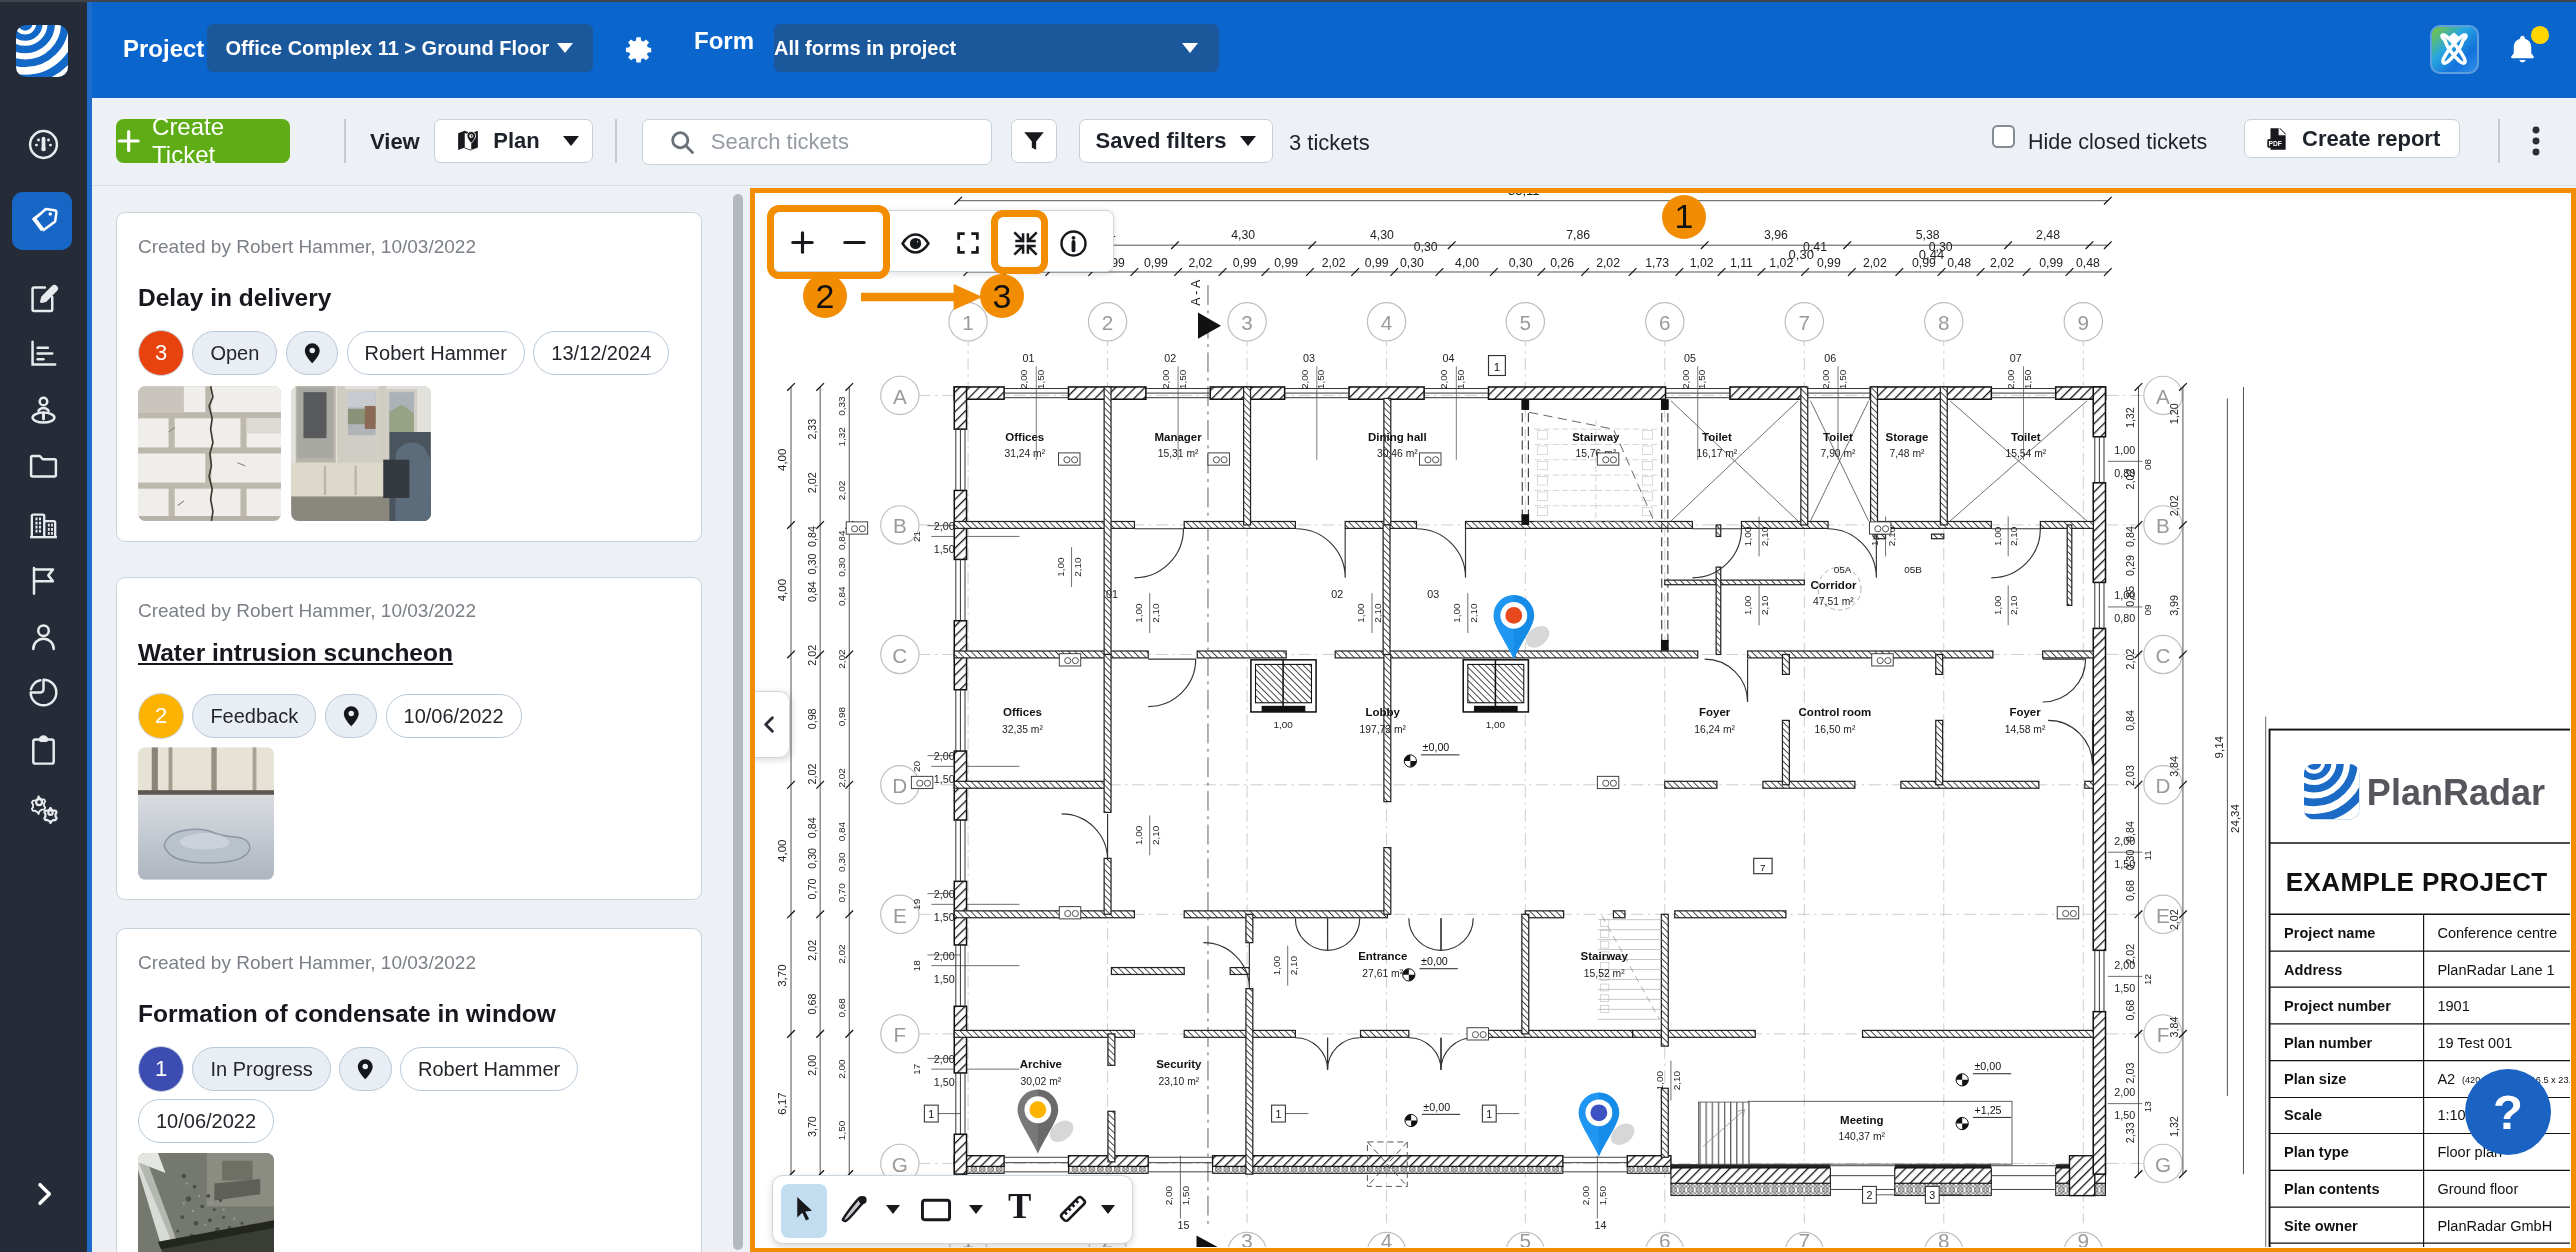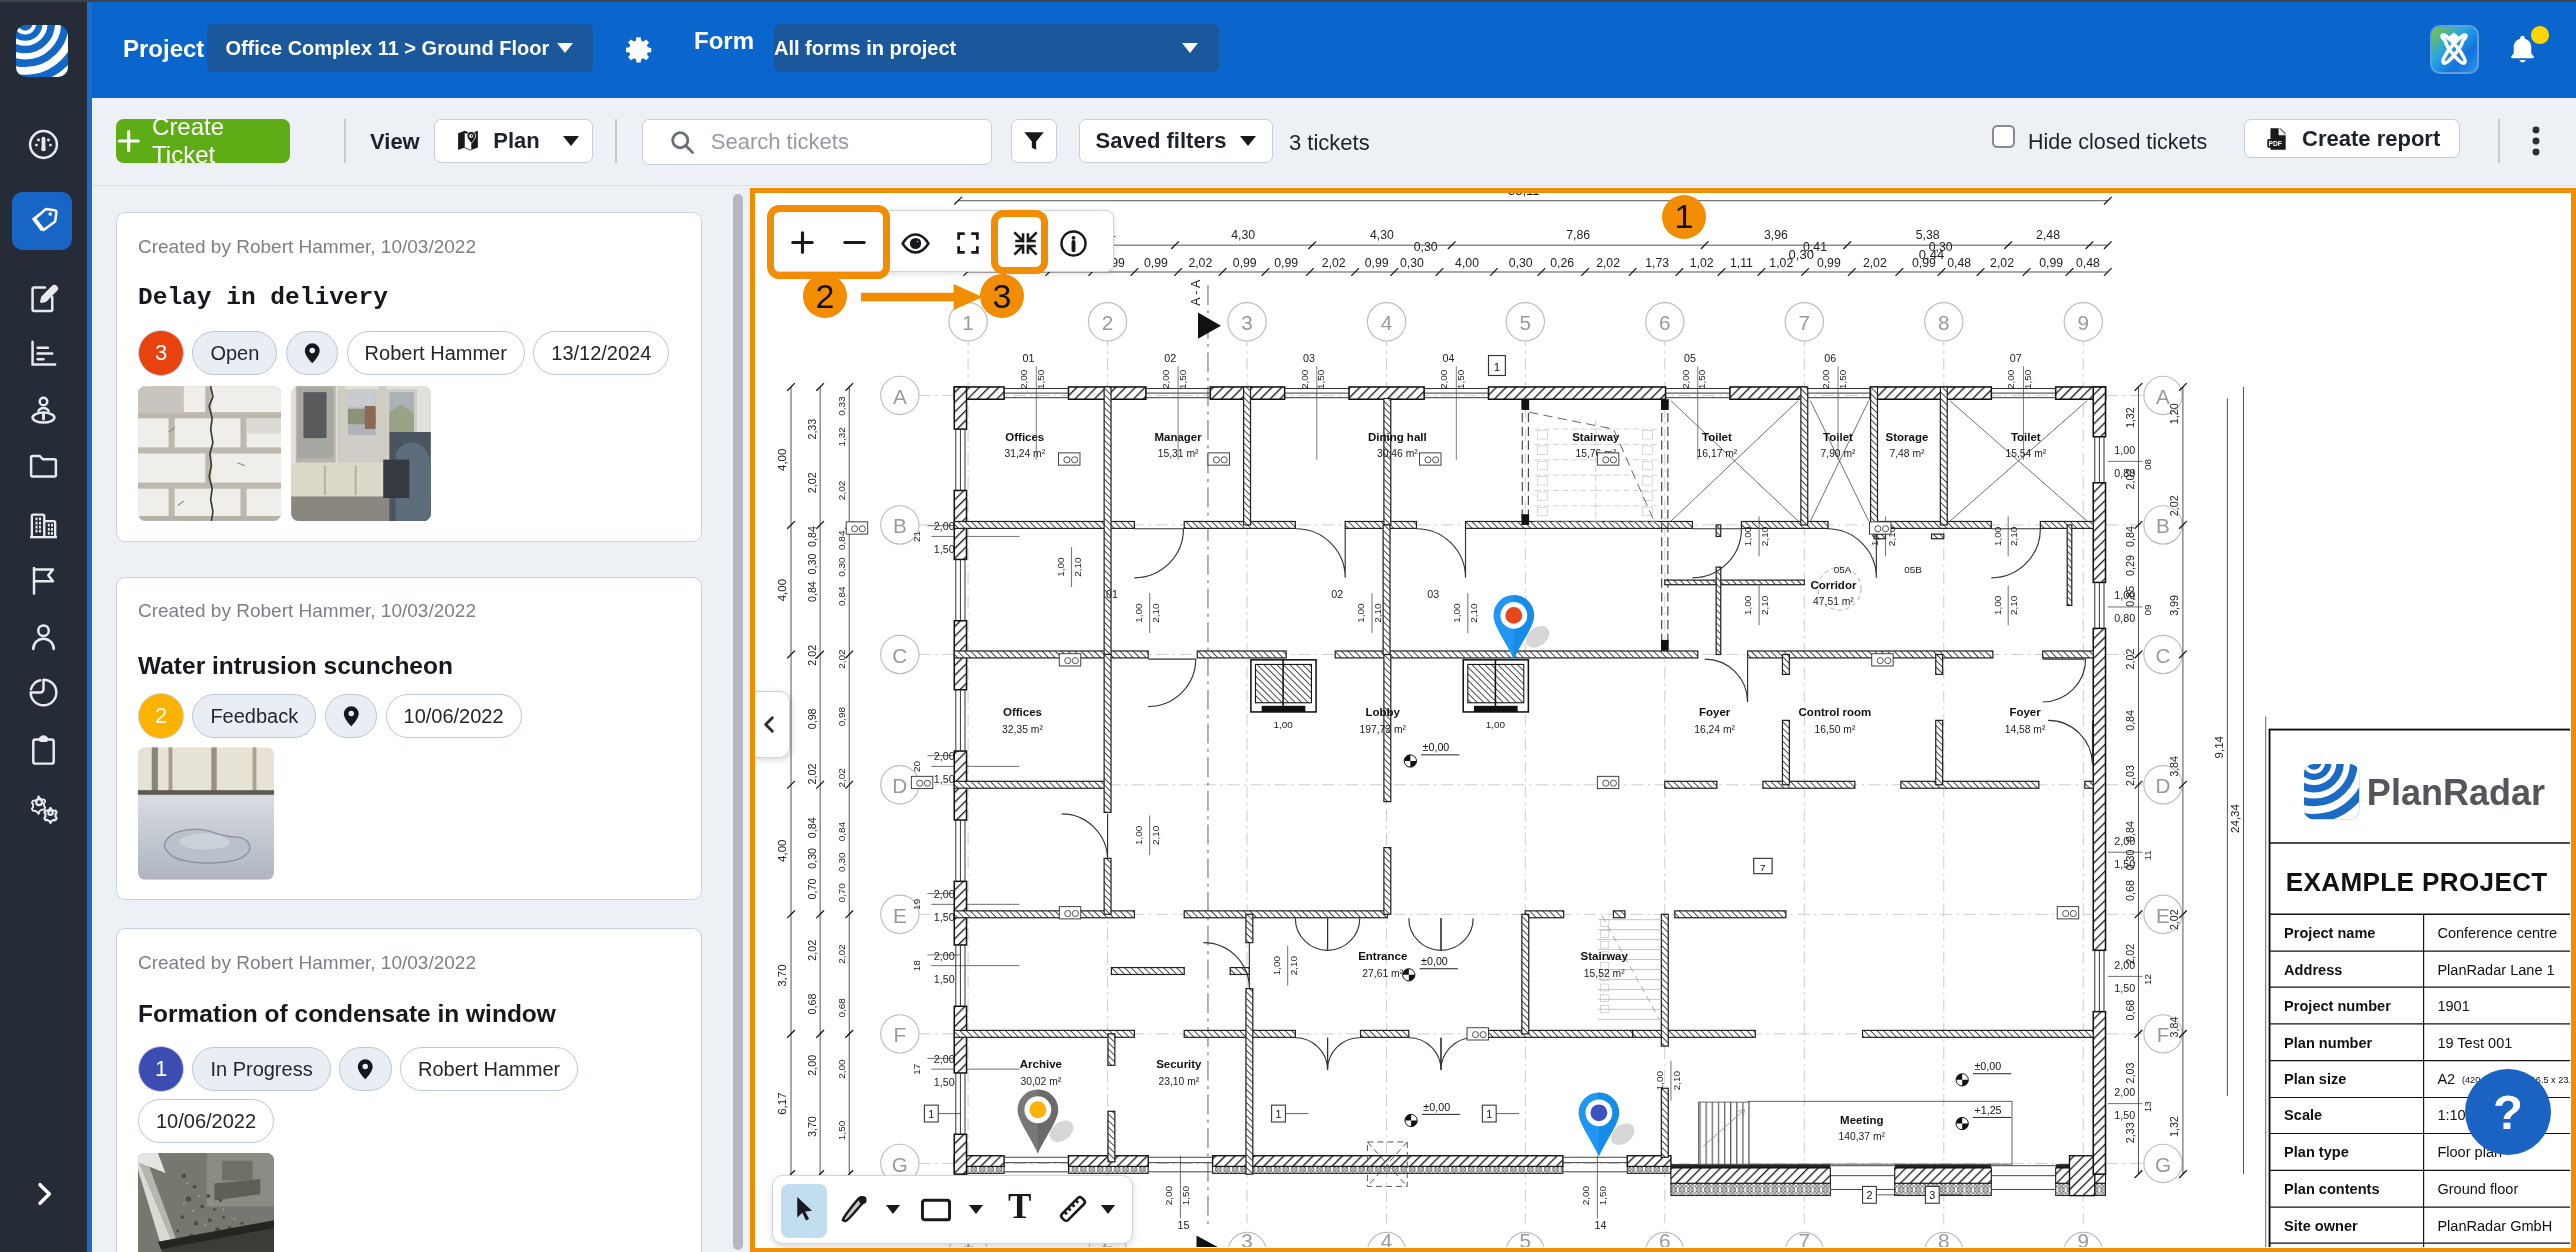--- a/index.html
+++ b/index.html
@@ -191,21 +191,21 @@
       <path d="M10.6 5.4 L 12 4.2 L 13.4 5.4 L 12.2 6.8 Z" fill="#fff"></path>
     </svg>
 </div>
 <svg class="abs" style="left:2505px; top:32px; z-index:6;" width="35" height="35" viewBox="0 0 24 24" fill="#fff">
     <path d="M12 2.5c-.9 0-1.6.7-1.6 1.6v.5C7.7 5.3 6 7.6 6 10.4v4.1l-1.7 2.3c-.3.5 0 1.2.7 1.2h14c.7 0 1-.7.7-1.2L18 14.5v-4.1c0-2.8-1.7-5.1-4.4-5.8v-.5c0-.9-.7-1.6-1.6-1.6zM9.8 19.2a2.3 2.3 0 0 0 4.4 0z"></path>
   </svg>
 <div class="abs" style="left:2531px; top:26px; width:17.6px; height:17.6px; border-radius:50%; background:#ffd500; z-index:7;"></div>
 
 <div class="abs card" style="top:212px; height:330px;">
   <div class="abs created" style="left:21px; top:23px;">Created by Robert Hammer, 10/03/2022</div>
-  <div class="abs ctitle" style="left:21px; top:71px;font-family:Liberation Mono, monospace;">Delay in delivery</div>
+  <div class="abs ctitle" style="left:21px; top:71px;">Delay in delivery</div>
   <div class="abs badges" style="left:21px; top:117px;">
     <div class="ncirc" style="background:#e8430e;">3</div>
     <div class="pill gray">Open</div>
     <div class="pill gray" style="padding:0 13px;">
         <svg width="24.5" height="24.5" viewBox="0 0 24 24" fill="#15171b">
           <path d="M12 2.2a7.3 7.3 0 0 0-7.3 7.3c0 5.2 7.3 12.3 7.3 12.3s7.3-7.1 7.3-12.3A7.3 7.3 0 0 0 12 2.2zm0 9.9a2.7 2.7 0 1 1 0-5.4 2.7 2.7 0 0 1 0 5.4z"></path>
         </svg>
       </div>
     <div class="pill">Robert Hammer</div>
     <div class="pill">13/12/2024</div>
@@ -256,21 +256,21 @@
         <line x1="84" y1="104" x2="84" y2="142" stroke="#b8b4a6" stroke-width="3"></line>
       <rect x="0" y="144" width="182" height="32" fill="#8a877f"></rect>
       <rect x="128" y="60" width="54" height="116" fill="#4a545e"></rect>
       <path d="M136 176 v-86 a22 22 0 0 1 40 -6 l6 14 v78z" fill="#5d6c7a"></path>
       <rect x="120" y="96" width="34" height="50" fill="#343a40"></rect>
     </svg>
   </div>
 </div>
 <div class="abs card" style="top:577px; height:323px;">
   <div class="abs created" style="left:21px; top:21.5px;">Created by Robert Hammer, 10/03/2022</div>
-  <div class="abs ctitle" style="left:21px; top:74px;">Water intrusion scuncheon</div>
+  <div class="abs ctitle" style="left:21px; top:61px;text-decoration:underline;">Water intrusion scuncheon</div>
   <div class="abs badges" style="left:21px; top:115px;">
     <div class="ncirc" style="background:#fbb300;">2</div>
     <div class="pill gray">Feedback</div>
     <div class="pill gray" style="padding:0 13px;">
         <svg width="24.5" height="24.5" viewBox="0 0 24 24" fill="#15171b">
           <path d="M12 2.2a7.3 7.3 0 0 0-7.3 7.3c0 5.2 7.3 12.3 7.3 12.3s7.3-7.1 7.3-12.3A7.3 7.3 0 0 0 12 2.2zm0 9.9a2.7 2.7 0 1 1 0-5.4 2.7 2.7 0 0 1 0 5.4z"></path>
         </svg>
       </div>
     <div class="pill">10/06/2022</div>
   </div>

